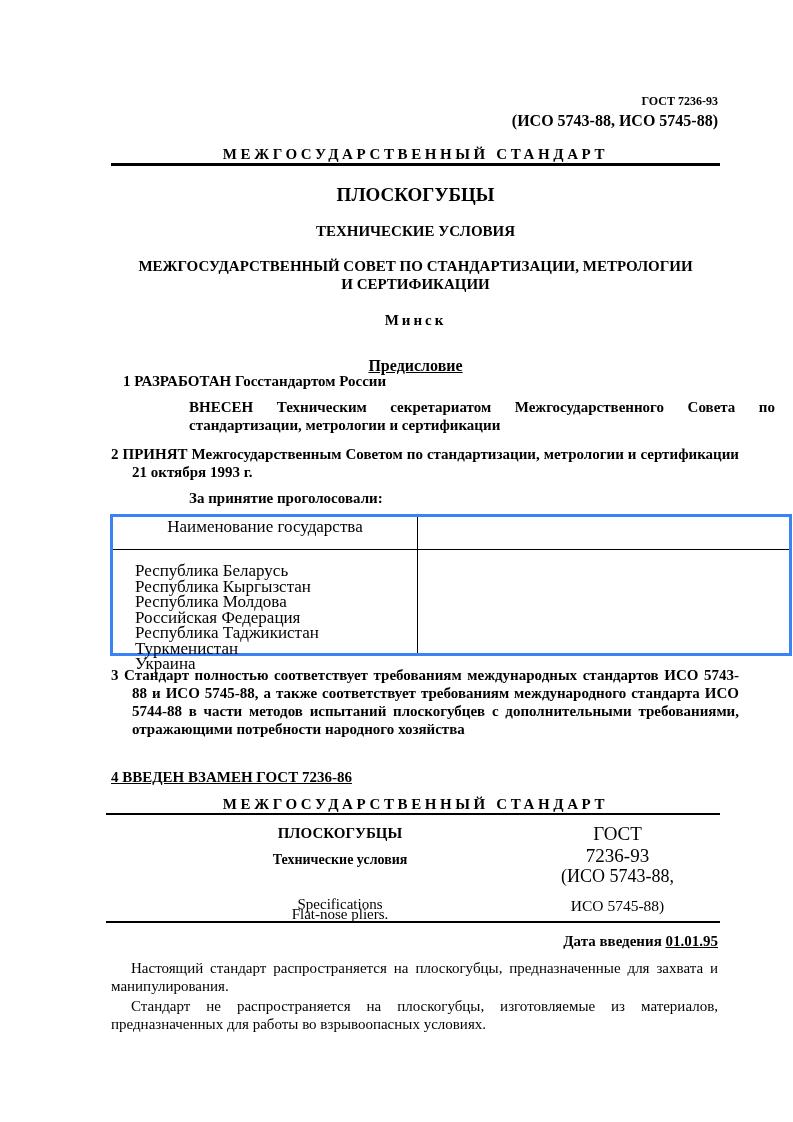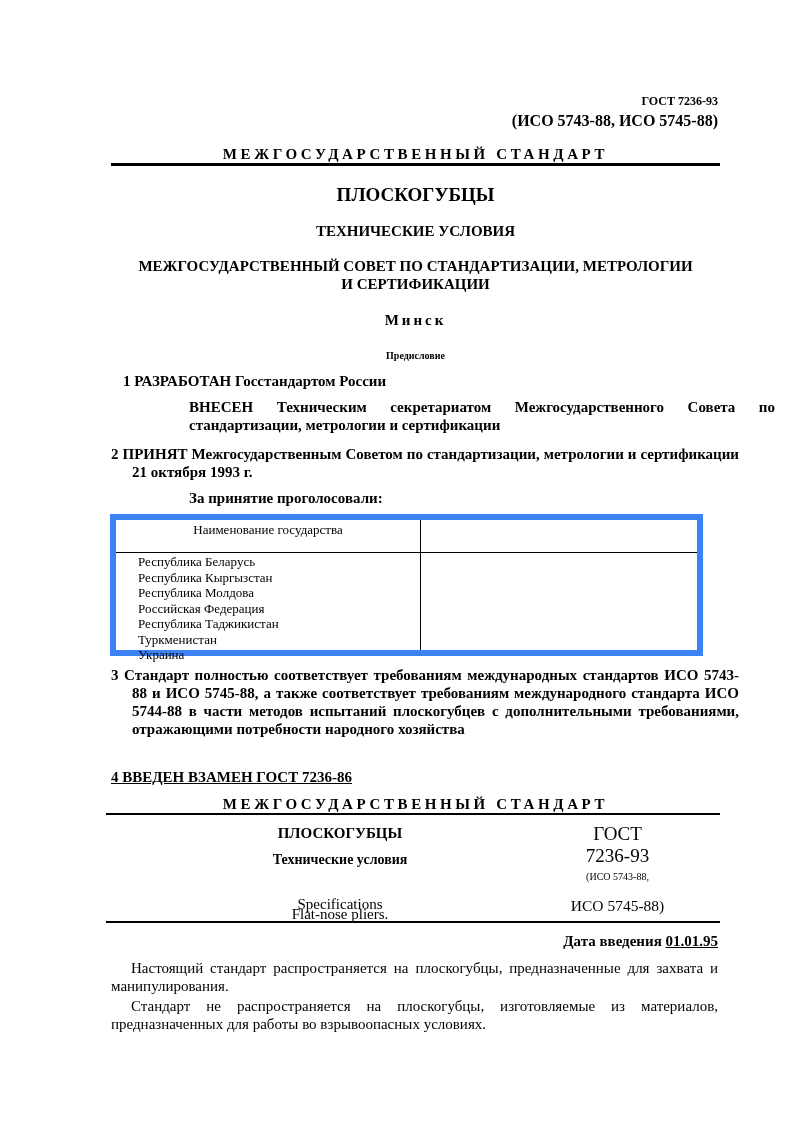--- a/index.html
+++ b/index.html
@@ -50,45 +50,45 @@
       text-align: justify;
       text-align-last: left;
     }
     .indent { left: 149px; width: 586px; margin-left: 40px; }
     .hanging {
       padding-left: 21px; text-indent: -21px;
     }
 
     #vote-table {
       left: 110px; top: 514px;
-      width: 593px; height: 142px;
-      border: 6px solid #3b82f6;
+      width: 682px; height: 142px;
+      border: 3px solid #3b82f6;
       box-sizing: border-box;
-      font-size: 13px;
+      font-size: 17px;
       font-weight: normal;
     }
     #vote-table .col-divider {
       position: absolute; left: 304px; top: 0; bottom: 0;
       width: 1px; background: #000;
     }
     #vote-table .head-divider {
       position: absolute; left: 0; right: 0; top: 32px;
       height: 1px; background: #000;
     }
     #vote-table .th {
       position: absolute; top: 2px;
       text-align: center; line-height: 15px;
     }
     #vote-table .th.c1 { left: 0; width: 304px; }
     #vote-table .th.c2 { left: 305px; width: 304px; padding: 0 20px; box-sizing: border-box; }
     #vote-table .col {
       position: absolute; top: 34px;
       line-height: 15.5px;
     }
-    #vote-table .col.c1 { left: 22px; }
+    #vote-table .col.c1 { left: 22px; margin-top: 12px; }
     #vote-table .col.c2 { left: 323px; }
     #vote-table .cell { display: block; white-space: nowrap; }
 
     .cover-left {
       left: 200px; width: 280px; text-align: center;
     }
     .cover-right {
       left: 545px; width: 145px; text-align: center; font-weight: normal;
     }
 
@@ -107,21 +107,21 @@
 
 <div class="abs spaced-title" style="top:145px;">МЕЖГОСУДАРСТВЕННЫЙ СТАНДАРТ</div>
 <div class="abs rule" style="top:163px; height:3px;"></div>
 
 <div class="abs center-block" style="top:184px; font-size:19px; line-height:22px;">ПЛОСКОГУБЦЫ</div>
 <div class="abs center-block" style="top:222px; font-size:15px; line-height:18px;">ТЕХНИЧЕСКИЕ УСЛОВИЯ</div>
 <div class="abs center-block" style="top:257px; font-size:15px; line-height:18px;">МЕЖГОСУДАРСТВЕННЫЙ СОВЕТ ПО СТАНДАРТИЗАЦИИ, МЕТРОЛОГИИ</div>
 <div class="abs center-block" style="top:275px; font-size:15px; line-height:18px;">И СЕРТИФИКАЦИИ</div>
 <div class="abs center-block" style="top:311px; font-size:15px; line-height:18px; letter-spacing:3px;">Минск</div>
 
-<div class="abs center-block" style="top:347px; font-size:10px; line-height:18px;">Предисловие</div>
+<div class="abs center-block" style="top:357px; font-size:16px; line-height:18px;text-decoration:underline;">Предисловие</div>
 
 <div class="abs para" style="top:372px;margin-left:12px;">1 РАЗРАБОТАН Госстандартом России</div>
 <div class="abs para indent" style="top:398px;">ВНЕСЕН Техническим секретариатом Межгосударственного Совета по стандартизации, метрологии и сертификации</div>
 <div class="abs para hanging" style="top:445px;">2 ПРИНЯТ Межгосударственным Советом по стандартизации, метрологии и сертификации 21 октября 1993 г.</div>
 <div class="abs para indent" style="top:489px;">За принятие проголосовали:</div>
 
 <div class="abs" id="vote-table">
   <div class="col-divider"></div>
   <div class="head-divider"></div>
   <div class="th c1">Наименование государства</div>
@@ -142,21 +142,21 @@
 <div class="abs spaced-title" style="top:795px;">МЕЖГОСУДАРСТВЕННЫЙ СТАНДАРТ</div>
 <div class="abs rule" style="top:813px; height:2px; left:106px; width:614px;"></div>
 
 <div class="abs cover-left bold" style="top:824px; font-size:15px; line-height:18px;">ПЛОСКОГУБЦЫ</div>
 <div class="abs cover-left bold" style="top:851px; font-size:14px; line-height:17px;">Технические условия</div>
 <div class="abs cover-left" style="top:877px; font-size:15px; line-height:18px;margin-top:28px;">Flat-nose pliers.</div>
 <div class="abs cover-left" style="top:895px; font-size:15px; line-height:18px;">Specifications</div>
 
 <div class="abs cover-right" style="top:823px; font-size:19px; line-height:22px;">ГОСТ</div>
 <div class="abs cover-right" style="top:845px; font-size:19px; line-height:22px;">7236-93</div>
-<div class="abs cover-right" style="top:867px; font-size:10px; line-height:19px;">(ИСО 5743-88,</div>
+<div class="abs cover-right" style="top:867px; font-size:18px; line-height:19px;">(ИСО 5743-88,</div>
 <div class="abs cover-right" style="top:886px; font-size:15.5px; line-height:19px;margin-top:10px;">ИСО 5745-88)</div>
 
 <div class="abs rule" style="top:921px; height:2px; left:106px; width:614px;"></div>
 
 <div class="abs bold" style="right:75px; top:932px; font-size:15px; line-height:18px; text-align:right;">
   <span>Дата введения</span>
   <span class="underline">01.01.95</span>
 </div>
 
 <div class="abs body-text" style="top:959px; text-indent:20px;">Настоящий стандарт распространяется на плоскогубцы, предназначенные для захвата и манипулирования.</div>

